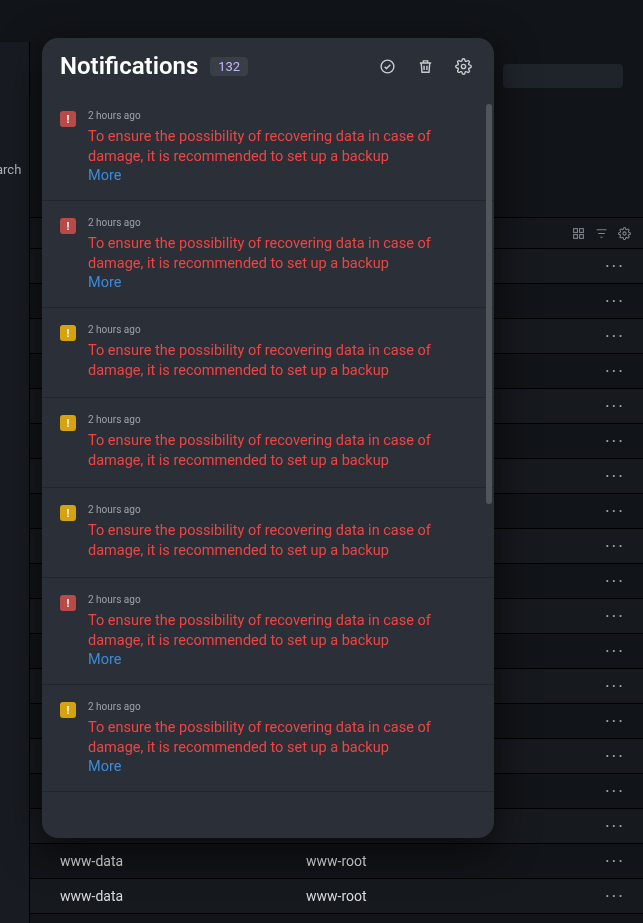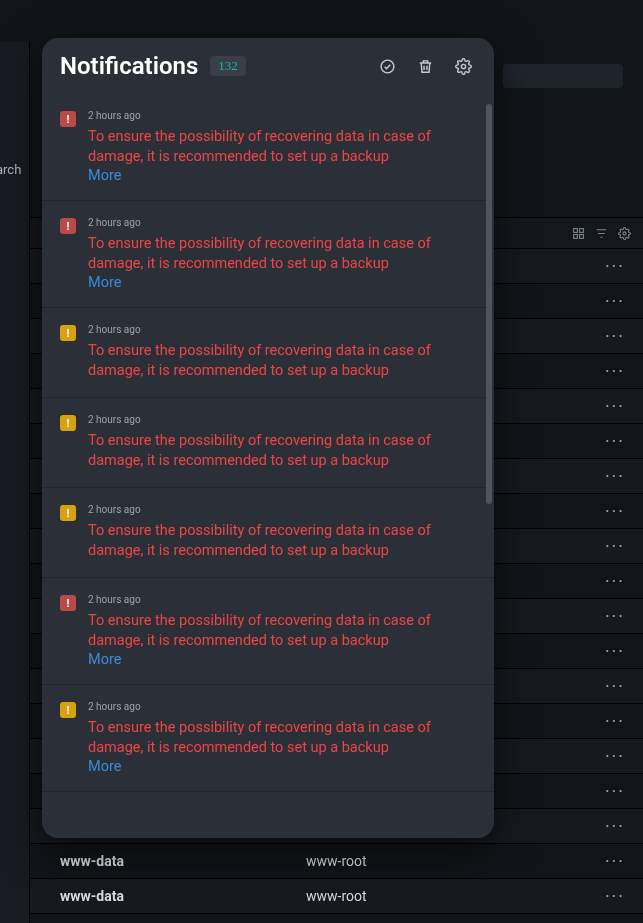--- a/index.html
+++ b/index.html
@@ -102,21 +102,21 @@
     height: 35px;
     display: flex;
     align-items: center;
     border-bottom: 1px solid #000;
     padding: 0 18px 0 30px;
     font-size: 14px;
     color: #d8dadd;
   }
   .row:nth-child(odd) { background: #16191e; }
   .row:nth-child(even) { background: #111418; }
-  .row .col1 { flex: 0 0 246px; font-weight: bold; }
+  .row .col1 { flex: 0 0 246px; }
   .row .col2 { flex: 1; }
   .row .dots { color: #9ea2a8; cursor: pointer; font-size: 18px; letter-spacing: 2px; }
 
   
   .notif-panel {
     position: absolute;
     top: 38px; left: 42px;
     width: 452px;
     height: 800px;
     background: #2b3038;
@@ -136,22 +136,21 @@
   .notif-title {
     font-size: 24px;
     font-weight: 600;
     color: #fff;
   }
   .notif-count {
     background: #3a3f47;
     padding: 2px 8px;
     border-radius: 4px;
     font-size: 13px;
-    color: #14b8a6;
-    font-family: Liberation Serif, serif;
+    color: #c4b5fd;
   }
   .notif-head-spacer { flex: 1; }
   .notif-head .head-icon {
     width: 26px; height: 26px;
     display: flex; align-items: center; justify-content: center;
     cursor: pointer;
     color: #c8cace;
   }
 
   .notif-list {

